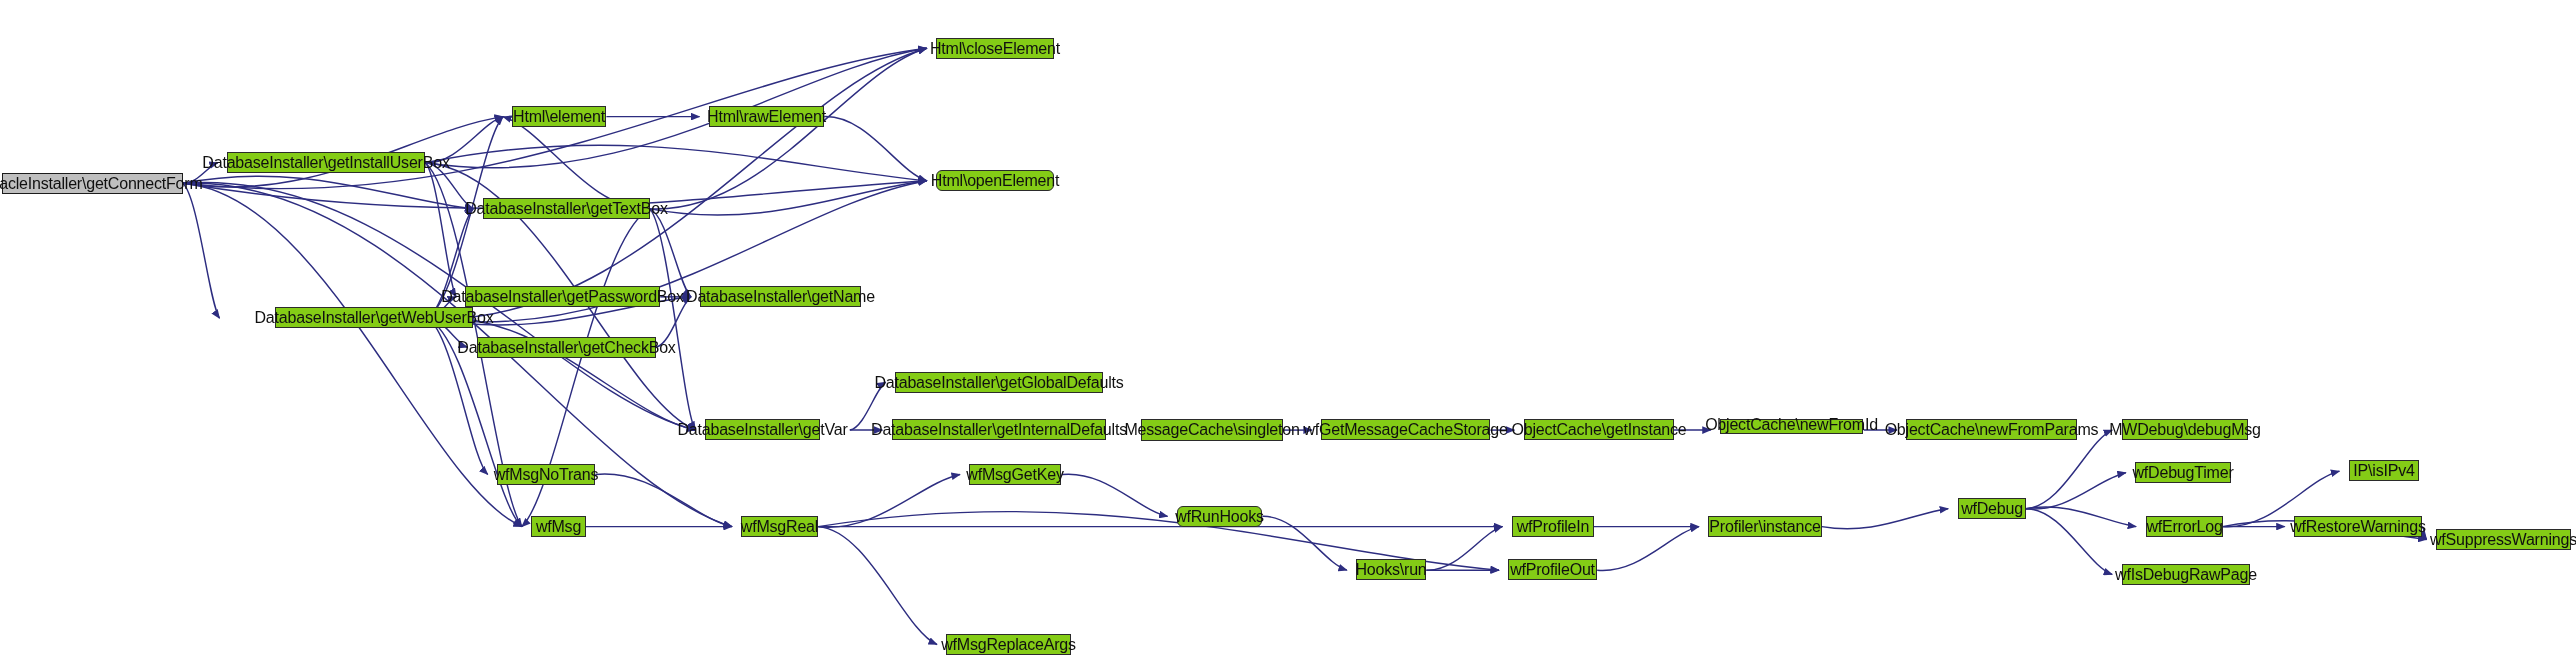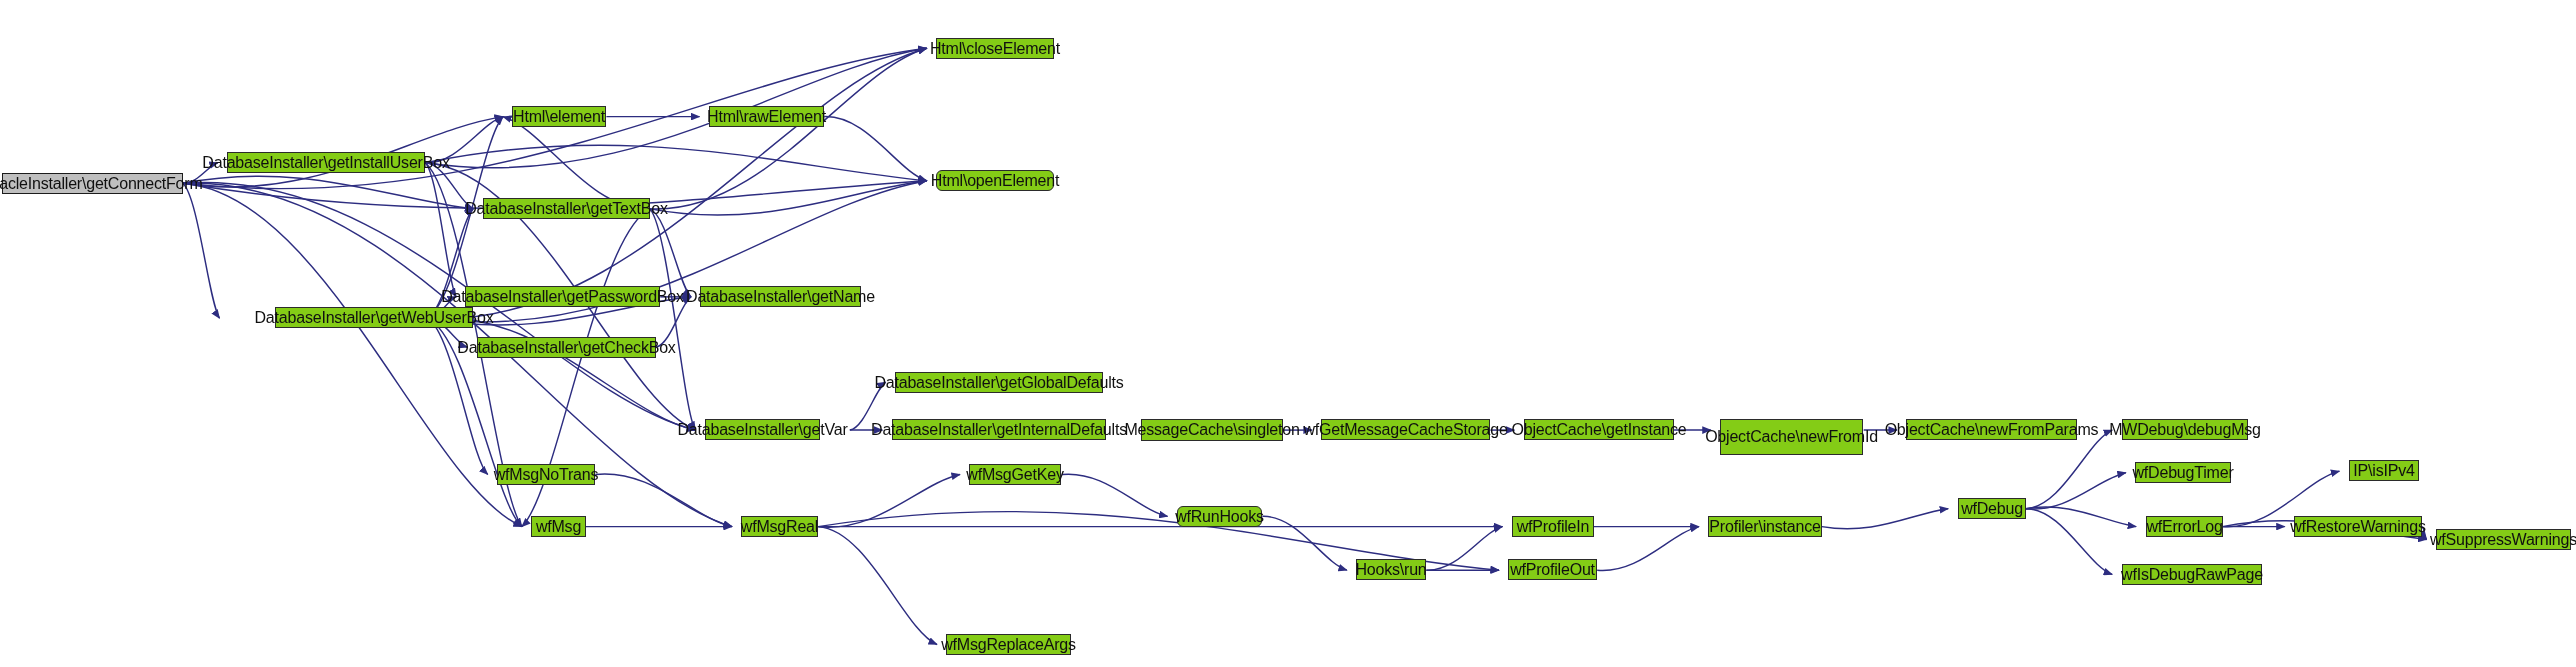--- a/index.html
+++ b/index.html
@@ -165,21 +165,21 @@
       </div>
       <div class="node" style="left: 1141px; top: 419px; width: 142px; height: 22px;">
         <span class="node-label">MessageCache\singleton</span>
       </div>
       <div class="node" style="left: 1321px; top: 419px; width: 169px; height: 21.4px;">
         <span class="node-label">wfGetMessageCacheStorage</span>
       </div>
       <div class="node" style="left: 1524px; top: 419px; width: 150px; height: 21.4px;">
         <span class="node-label">ObjectCache\getInstance</span>
       </div>
-      <div class="node" style="left: 1720px; top: 419px; width: 143px; height: 36px;">
+      <div class="node" style="left: 1720px; top: 419px; width: 143px; height: 15px; align-items: flex-end;">
         <span class="node-label">ObjectCache\newFromId</span>
       </div>
       <div class="node" style="left: 1906px; top: 419px; width: 171px; height: 21.4px;">
         <span class="node-label">ObjectCache\newFromParams</span>
       </div>
       <div class="node" style="left: 2122px; top: 419px; width: 126px; height: 21.4px;">
         <span class="node-label">MWDebug\debugMsg</span>
       </div>
       <div class="node" style="left: 497px; top: 464px; width: 98px; height: 21.4px;">
         <span class="node-label">wfMsgNoTrans</span>
@@ -219,21 +219,21 @@
       </div>
       <div class="node" style="left: 2436px; top: 529px; width: 135px; height: 21.4px;">
         <span class="node-label">wfSuppressWarnings</span>
       </div>
       <div class="node" style="left: 1356px; top: 559px; width: 70px; height: 21.4px;">
         <span class="node-label">Hooks\run</span>
       </div>
       <div class="node" style="left: 1508px; top: 559px; width: 89px; height: 21.4px;">
         <span class="node-label">wfProfileOut</span>
       </div>
-      <div class="node" style="left: 2122px; top: 564px; width: 140px; height: 21.4px;">
+      <div class="node" style="left: 2122px; top: 564px; width: 128px; height: 21.4px;">
         <span class="node-label">wfIsDebugRawPage</span>
       </div>
       <div class="node" style="left: 946px; top: 634px; width: 125px; height: 21.4px;">
         <span class="node-label">wfMsgReplaceArgs</span>
       </div>
     </div>
 </div>
 
 
 </body></html>

